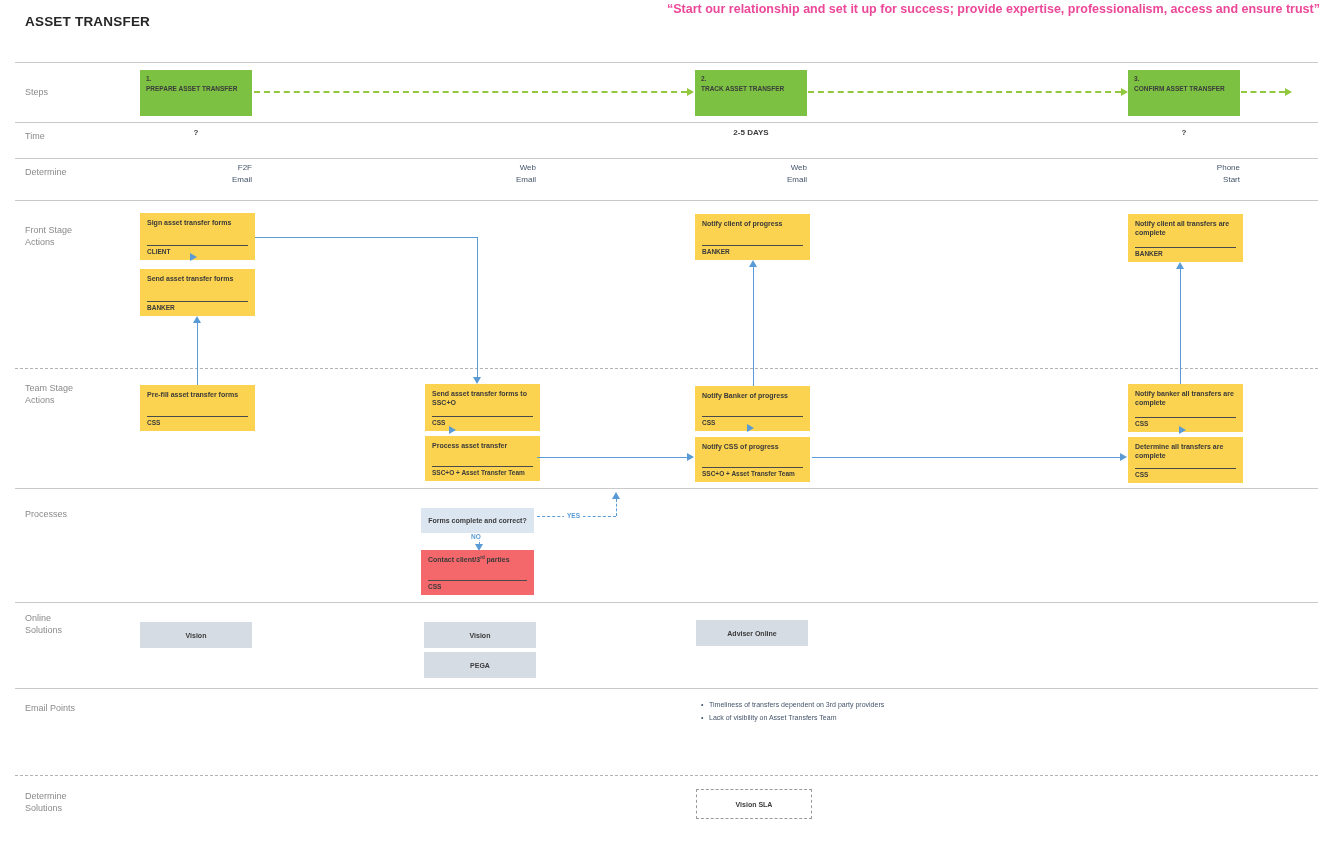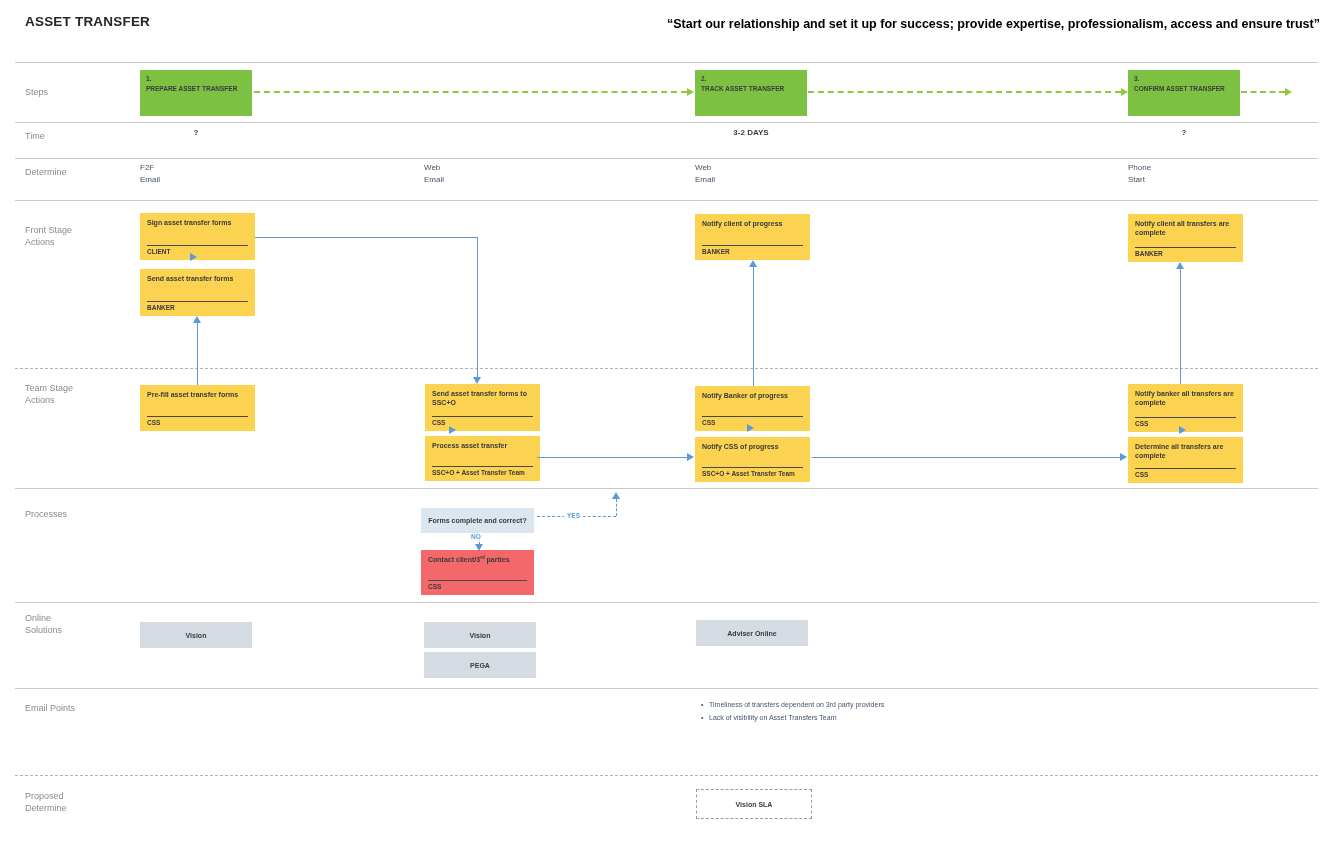--- a/index.html
+++ b/index.html
@@ -1,34 +1,34 @@
 <!DOCTYPE html>
 <html style="--step_green: #7CC142; --arrow_green: #92C83E; --note_yellow: #FBD350; --alert_red: #F4686C; --process_blue: #DCE6F1; --solution_gray: #D6DCE4; --connector_blue: #5B9BD5;"><head>
 <meta charset="utf-8">
 <style>
   html,body{margin:0;padding:0;background:#fff;}
   .canvas{position:relative;width:1334px;height:850px;background:#fff;overflow:hidden;
           font-family:"Liberation Sans",sans-serif;color:#3f3f3f;}
   
   .title{position:absolute;left:25px;top:14px;font-size:13.5px;font-weight:bold;color:#262626;letter-spacing:.2px;}
-  .quote{position:absolute;right:14px;top:17px;font-size:12.5px;font-weight:bold;color:#000000;white-space:nowrap;}
+  .quote{position:absolute;right:14px;top:2px;font-size:12.5px;font-weight:bold;color:#ec4899;white-space:nowrap;}
   
   .rline{position:absolute;left:15px;width:1303px;height:0;border-top:1px solid #c9c9c9;}
   .rline-d{position:absolute;left:15px;width:1303px;height:0;border-top:1px dashed #b3b3b3;}
   
   .rlabel{position:absolute;left:25px;width:80px;font-size:9px;color:#8a8a8a;line-height:1.35;}
   
   .step{position:absolute;width:112px;height:46px;background:var(--step_green,#7CC142);
         box-sizing:border-box;padding:4px 6px;font-size:6.5px;font-weight:bold;color:#3c3c3c;line-height:1.5;}
   .gline{position:absolute;height:0;border-top:2px dashed var(--arrow_green,#92C83E);}
   .gtri{position:absolute;width:0;height:0;border-top:4px solid transparent;border-bottom:4px solid transparent;
         border-left:7px solid var(--arrow_green,#92C83E);}
   
   .tval{position:absolute;width:112px;text-align:center;font-size:8px;font-weight:bold;color:#3c3c3c;}
-  .chan{position:absolute;width:112px;text-align:left;font-size:8px;color:#44546A;line-height:1.45;white-space:pre-line;}
+  .chan{position:absolute;width:112px;text-align:right;font-size:8px;color:#44546A;line-height:1.45;white-space:pre-line;}
   
   .ybox{position:absolute;width:115px;background:var(--note_yellow,#FBD350);box-sizing:border-box;
         padding:5px 7px 4px;display:flex;flex-direction:column;}
   .ybox .t{font-size:7px;font-weight:bold;color:#3a3a3a;line-height:1.3;}
   .ybox .sep{margin-top:auto;border-top:1px solid #4a4a4a;}
   .ybox .r{font-size:6.5px;font-weight:bold;color:#3a3a3a;margin-top:2.5px;line-height:1.2;}
   .ybox.red{background:var(--alert_red,#F4686C);}
   
   .pbox{position:absolute;width:113px;height:25px;background:var(--process_blue,#DCE6F1);
         display:flex;align-items:center;justify-content:center;font-size:7px;font-weight:bold;color:#3a3a3a;}
@@ -75,21 +75,21 @@
   <div class="rline-d" style="top:775px"></div>
 
   <div class="rlabel" style="top:86px">Steps</div>
   <div class="rlabel" style="top:130px">Time</div>
   <div class="rlabel" style="top:166px">Determine</div>
   <div class="rlabel" style="top:224px;width:62px">Front Stage Actions</div>
   <div class="rlabel" style="top:382px;width:62px">Team Stage Actions</div>
   <div class="rlabel" style="top:508px">Processes</div>
   <div class="rlabel" style="top:612px;width:50px">Online Solutions</div>
   <div class="rlabel" style="top:702px">Email Points</div>
-  <div class="rlabel" style="top:790px;width:55px">Proposed Determine</div>
+  <div class="rlabel" style="top:790px;width:55px">Determine Solutions</div>
 
   <div class="step" style="left:140px;top:70px">
     <div>1.</div>
     <div>PREPARE ASSET TRANSFER</div>
   </div>
   <div class="step" style="left:695px;top:70px">
     <div>2.</div>
     <div>TRACK ASSET TRANSFER</div>
   </div>
   <div class="step" style="left:1128px;top:70px">
@@ -98,21 +98,21 @@
   </div>
 
   <div class="gline" style="left:254px;top:91px;width:433px"></div>
   <div class="gtri" style="left:687px;top:88px"></div>
   <div class="gline" style="left:808px;top:91px;width:313px"></div>
   <div class="gtri" style="left:1121px;top:88px"></div>
   <div class="gline" style="left:1241px;top:91px;width:44px"></div>
   <div class="gtri" style="left:1285px;top:88px"></div>
 
   <div class="tval" style="left:140px;top:128px">?</div>
-  <div class="tval" style="left:695px;top:128px">3-2 DAYS</div>
+  <div class="tval" style="left:695px;top:128px">2-5 DAYS</div>
   <div class="tval" style="left:1128px;top:128px">?</div>
 
   <div class="chan" style="left:140px;top:162px">F2F
 Email</div>
   <div class="chan" style="left:424px;top:162px">Web
 Email</div>
   <div class="chan" style="left:695px;top:162px">Web
 Email</div>
   <div class="chan" style="left:1128px;top:162px">Phone
 Start</div>

